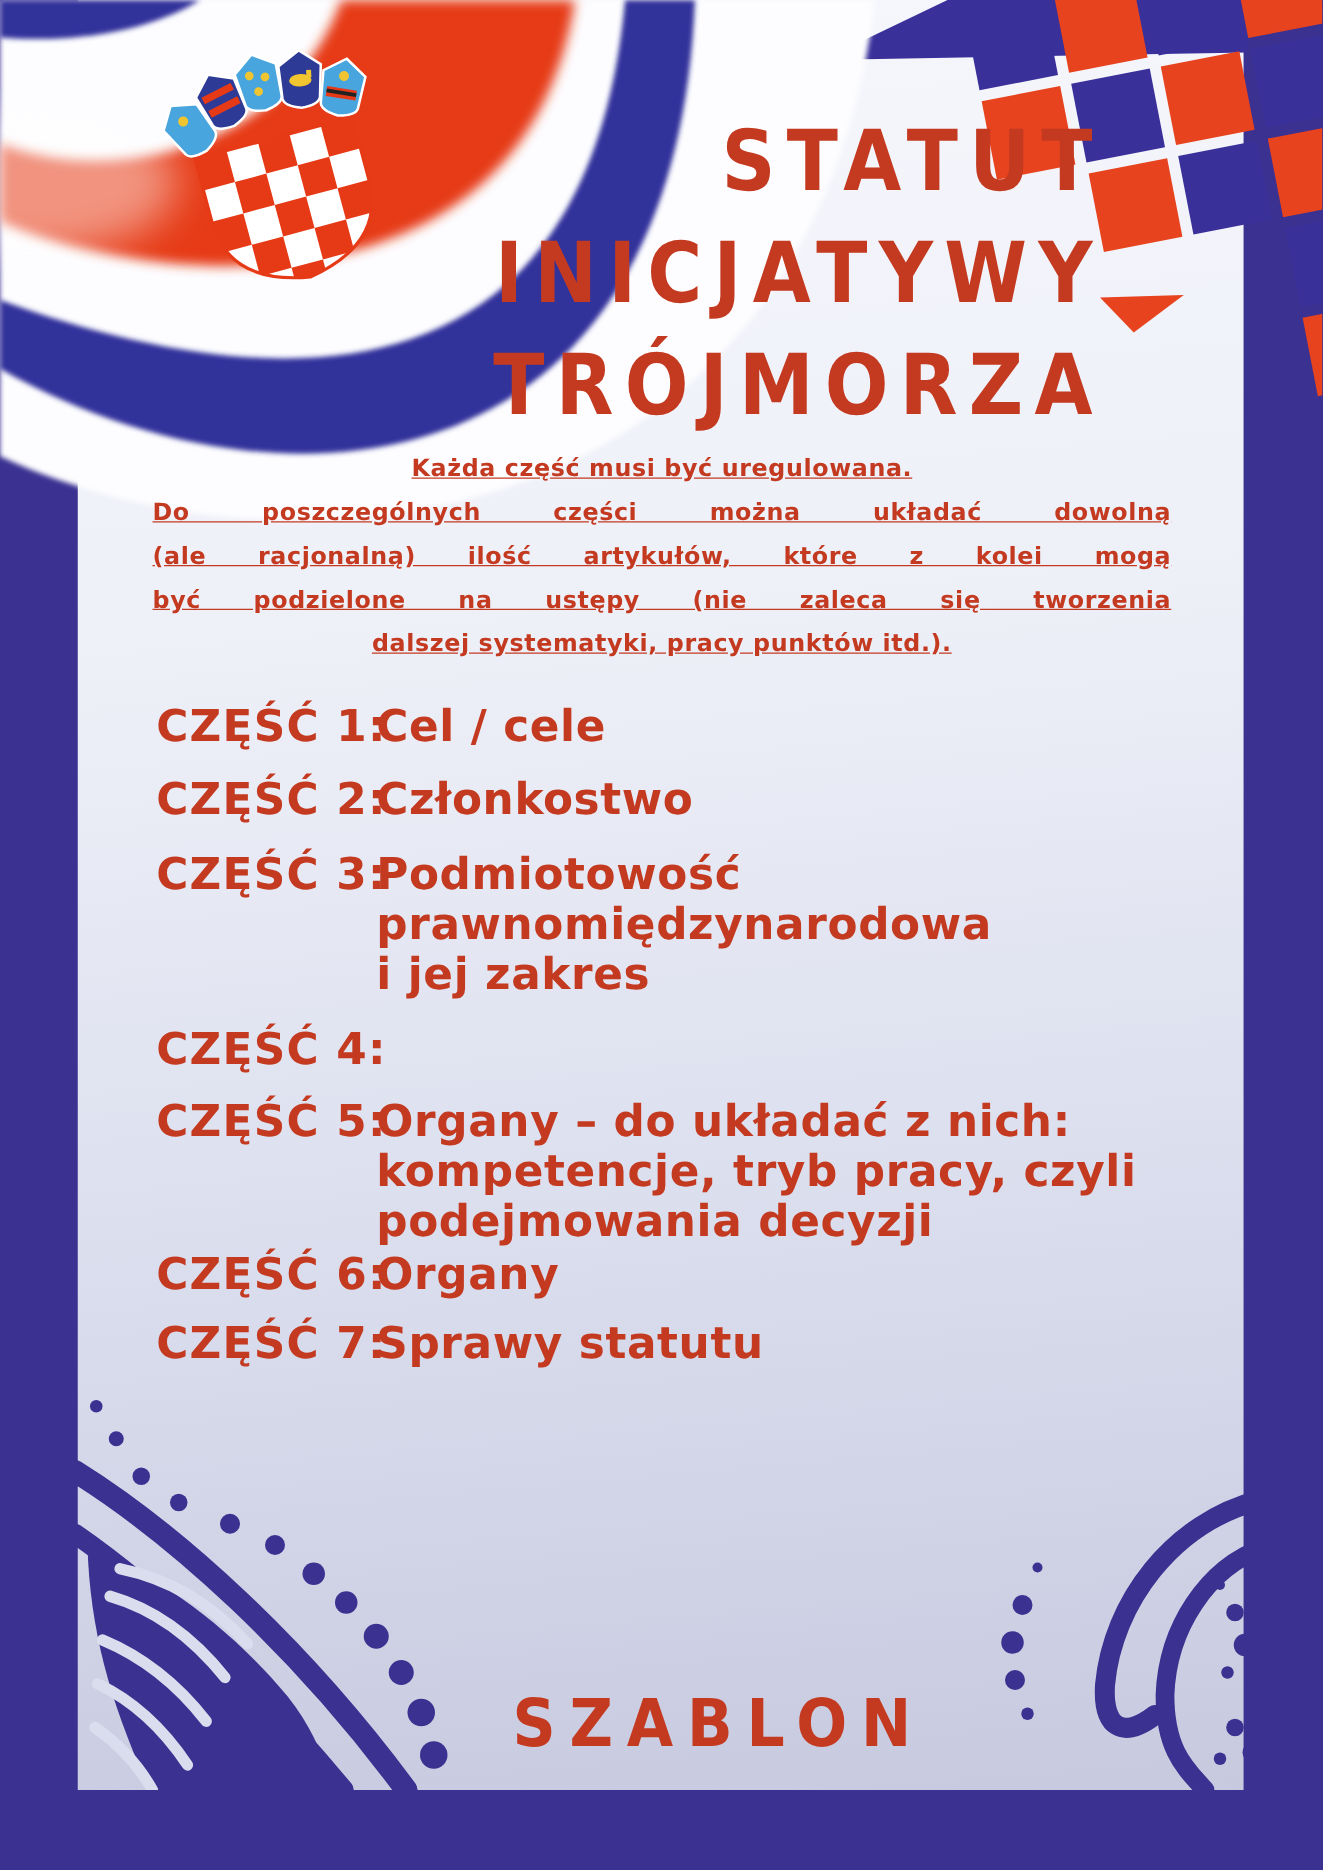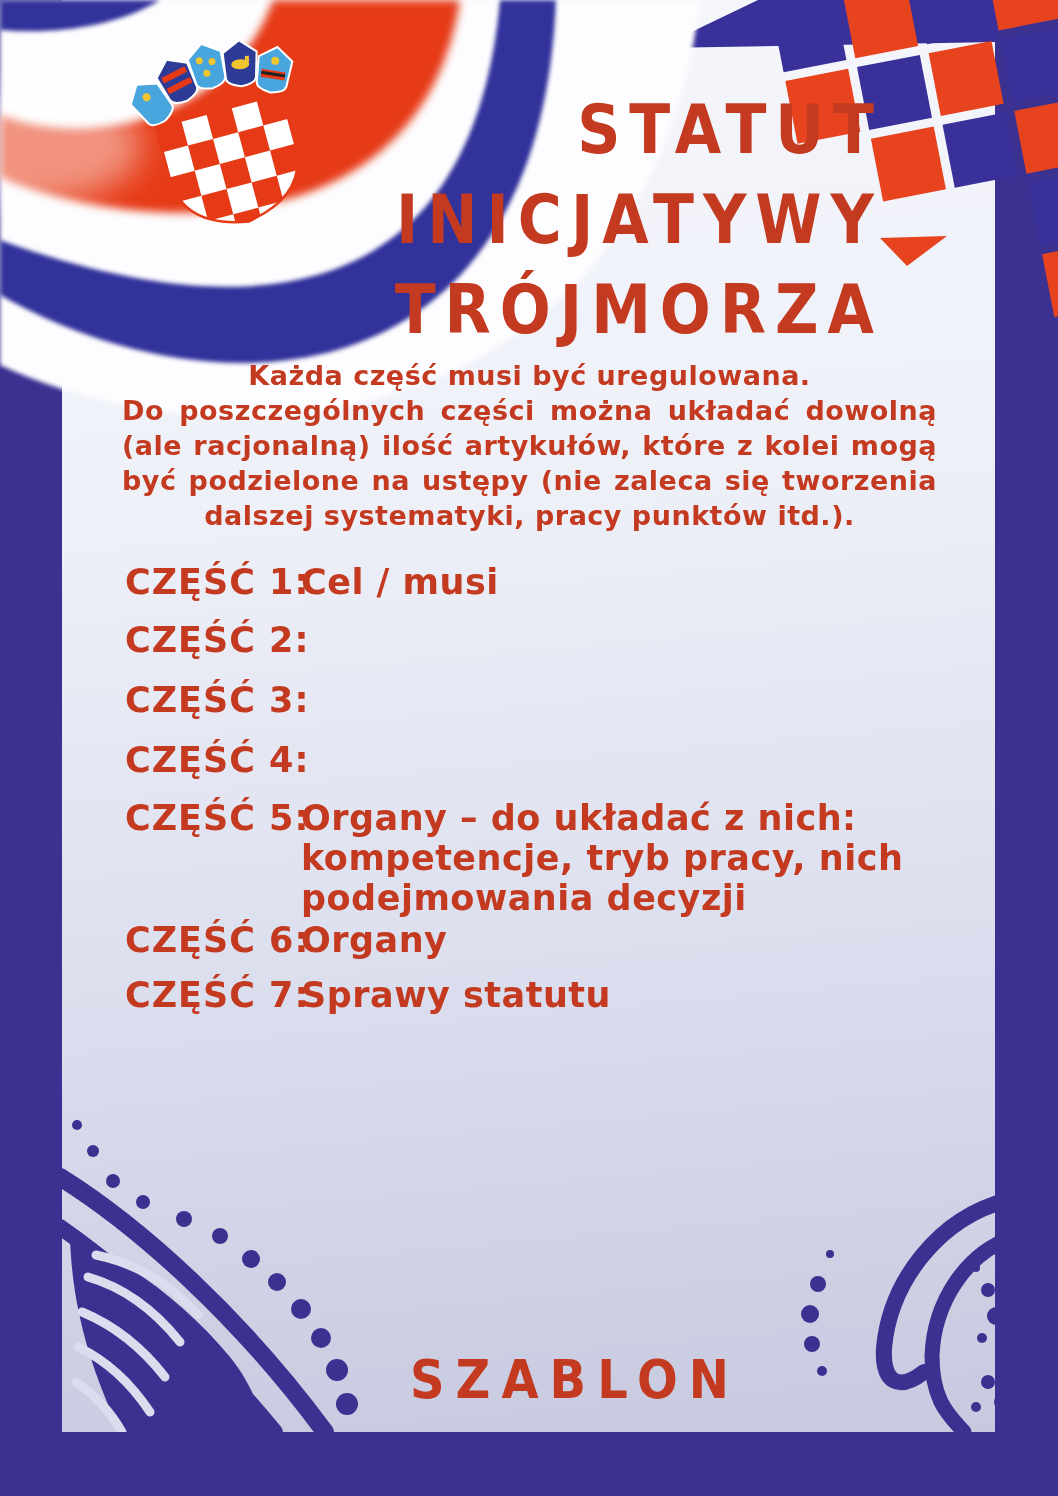--- a/index.html
+++ b/index.html
@@ -26,21 +26,21 @@
 
   .red-text{color:var(--text_red);font-weight:bold;}
 
   .title{
     position:absolute;top:85px;right:175px;text-align:right;
     font-size:60px;line-height:80px;letter-spacing:9px;
     transform:scaleY(1.12);transform-origin:top right;white-space:nowrap;
   }
   .intro{
     position:absolute;left:122px;top:358px;width:815px;
-    font-size:27px;line-height:35px;letter-spacing:0.5px;
+    font-size:19px;line-height:35px;letter-spacing:0.5px;text-decoration:underline;
   }
   .intro .line-center{text-align:center;}
   .intro .line-justify{text-align:justify;text-align-last:justify;}
 
   .parts{position:absolute;left:125px;top:562px;width:830px;font-size:35px;line-height:40px;}
   .part-row{margin:0;}
   .part-row .part-label{display:inline-block;width:176px;vertical-align:top;letter-spacing:1px;white-space:nowrap;}
   .part-row .part-text{display:inline-block;vertical-align:top;letter-spacing:0.5px;}
   .part-text div{white-space:nowrap;}
   .m18{margin-top:18px;} .m20{margin-top:20px;} .m2{margin-top:2px;} .m15{margin-top:15px;}
@@ -212,35 +212,39 @@
 <div class="intro red-text">
   <div class="line-center">Każda część musi być uregulowana.</div>
   <div class="line-justify">Do poszczególnych części można układać dowolną</div>
   <div class="line-justify">(ale racjonalną) ilość artykułów, które z kolei mogą</div>
   <div class="line-justify">być podzielone na ustępy (nie zaleca się tworzenia</div>
   <div class="line-center">dalszej systematyki, pracy punktów itd.).</div>
 </div>
 
 <div class="parts red-text">
   <div class="part-row">
-    <span class="part-label">CZĘŚĆ 1:</span><span class="part-text"><div>Cel / musi</div></span>
+    <span class="part-label">CZĘŚĆ 1:</span><span class="part-text"><div>Cel / cele</div></span>
   </div>
   <div class="part-row m18">
-    <span class="part-label">CZĘŚĆ 2:</span>
+    <span class="part-label">CZĘŚĆ 2:</span><span class="part-text"><div>Członkostwo</div></span>
   </div>
   <div class="part-row m20">
-    <span class="part-label">CZĘŚĆ 3:</span>
+    <span class="part-label">CZĘŚĆ 3:</span><span class="part-text">
+      <div>Podmiotowość</div>
+      <div>prawnomiędzynarodowa</div>
+      <div>i jej zakres</div>
+    </span>
   </div>
   <div class="part-row m20">
     <span class="part-label">CZĘŚĆ 4:</span>
   </div>
   <div class="part-row m18">
     <span class="part-label">CZĘŚĆ 5:</span><span class="part-text">
       <div>Organy – do układać z nich:</div>
-      <div>kompetencje, tryb pracy, nich</div>
+      <div>kompetencje, tryb pracy, czyli</div>
       <div>podejmowania decyzji</div>
     </span>
   </div>
   <div class="part-row m2">
     <span class="part-label">CZĘŚĆ 6:</span><span class="part-text"><div>Organy</div></span>
   </div>
   <div class="part-row m15">
     <span class="part-label">CZĘŚĆ 7:</span><span class="part-text"><div>Sprawy statutu</div></span>
   </div>
 </div>

